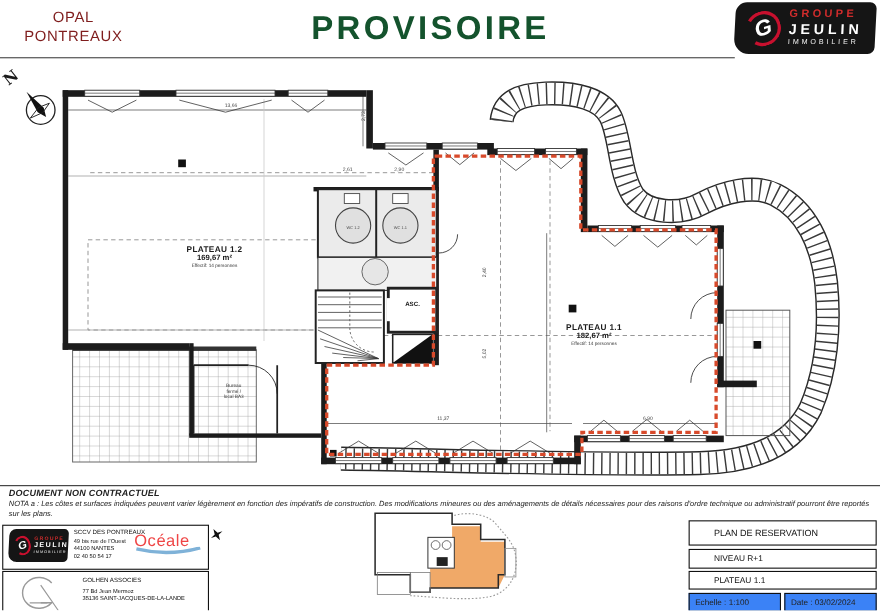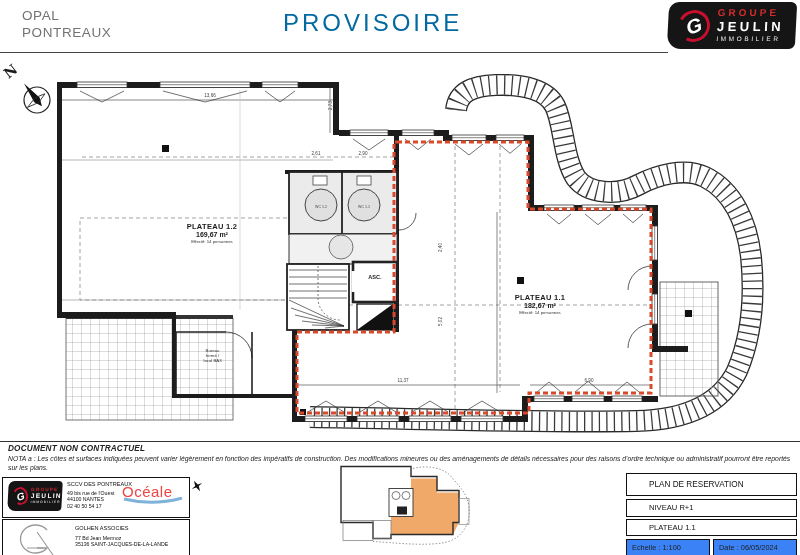--- a/index.html
+++ b/index.html
@@ -1,22 +1,22 @@
 <!DOCTYPE html>
 <html><head>
 <meta charset="utf-8">
 <style>
   html,body{margin:0;padding:0;background:#fff;}
   #page{position:relative;width:800px;height:555px;background:#fff;overflow:hidden;
         font-family:"Liberation Sans", sans-serif;color:#222;}
   
   #hdr{position:absolute;left:0;top:0;width:800px;height:55px;}
   #hdr .rule{position:absolute;left:0;top:52px;width:668px;height:0;border-top:1.4px solid #444;}
-  .ptitle{position:absolute;left:22px;top:7px;font-size:13.5px;letter-spacing:.6px;color:#737373;line-height:17px;}
-  .watermark{position:absolute;left:283px;top:9px;font-size:24px;font-weight:normal;letter-spacing:3px;color:#0369a1;}
+  .ptitle{position:absolute;left:22px;top:7px;font-size:13.5px;letter-spacing:.6px;color:#7f1d1d;line-height:17px;text-align:center;}
+  .watermark{position:absolute;left:283px;top:9px;font-size:30px;font-weight:bold;letter-spacing:3px;color:#14532d;}
   
   .jlogo{position:absolute;background:#151515;border-radius:10px 6px 6px 14px;display:flex;align-items:center;transform:skewX(-3deg);}
   .jlogo.big{right:4px;top:2px;width:128px;height:47px;}
   .jlogo .gmark{border:3.2px solid #c8102e;border-left-color:transparent;border-radius:50%;
       display:flex;align-items:center;justify-content:center;color:#fff;font-weight:bold;font-style:italic;transform:rotate(-18deg);}
   .jlogo.big .gmark{width:26px;height:26px;margin:0 7px 0 10px;font-size:20px;}
   .jlogo .jtxt{display:flex;flex-direction:column;line-height:1;}
   .jlogo.big .l1{color:#d02c2c;font-size:10px;font-weight:bold;letter-spacing:3px;}
   .jlogo.big .l2{color:#fff;font-size:13px;font-weight:bold;letter-spacing:3.5px;margin-top:2px;}
   .jlogo.big .l3{color:#eee;font-size:6.5px;letter-spacing:2.6px;margin-top:3px;}
@@ -256,21 +256,21 @@
         <circle r="13" fill="none" stroke="#222" stroke-width="1.2"></circle>
         <g transform="rotate(-38)">
           <polygon points="0,-21 3.5,0 0,8 -3.5,0" fill="#111"></polygon>
           <polygon points="-12,0 0,-3 10,0 0,3" fill="none" stroke="#222" stroke-width="0.8"></polygon>
         </g>
       </g>
     </svg>
 
     <div class="ovl north" style="left:4px;top:6px;">N</div>
 
-    <div class="ovl roomlbl" style="left:157px;top:165px;width:110px;">
+    <div class="ovl roomlbl" style="left:140px;top:165px;width:110px;">
       <div class="nm">PLATEAU 1.2</div>
       <div class="ar">169,67 m²</div>
       <div class="ef">Effectif: 14 personnes</div>
     </div>
     <div class="ovl roomlbl" style="left:485px;top:236px;width:110px;">
       <div class="nm">PLATEAU 1.1</div>
       <div class="ar">182,67 m²</div>
       <div class="ef">Effectif: 14 personnes</div>
     </div>
 
@@ -351,17 +351,17 @@
     <rect x="64" y="44" width="10" height="8" fill="#222"></rect>
     <rect x="126" y="36" width="10" height="26" fill="none" stroke="#888" stroke-width="0.7"></rect>
   </svg>
 
   <div id="tblock">
     <div class="trow h1">PLAN DE RESERVATION</div>
     <div class="trow h2">NIVEAU R+1</div>
     <div class="trow h3">PLATEAU 1.1</div>
     <div class="trow4">
       <div class="cell c1">Echelle : 1:100</div>
-      <div class="cell c2">Date : 06/05/2024</div>
+      <div class="cell c2">Date : 03/02/2024</div>
     </div>
   </div>
 
 </div>
 
 </body></html>

